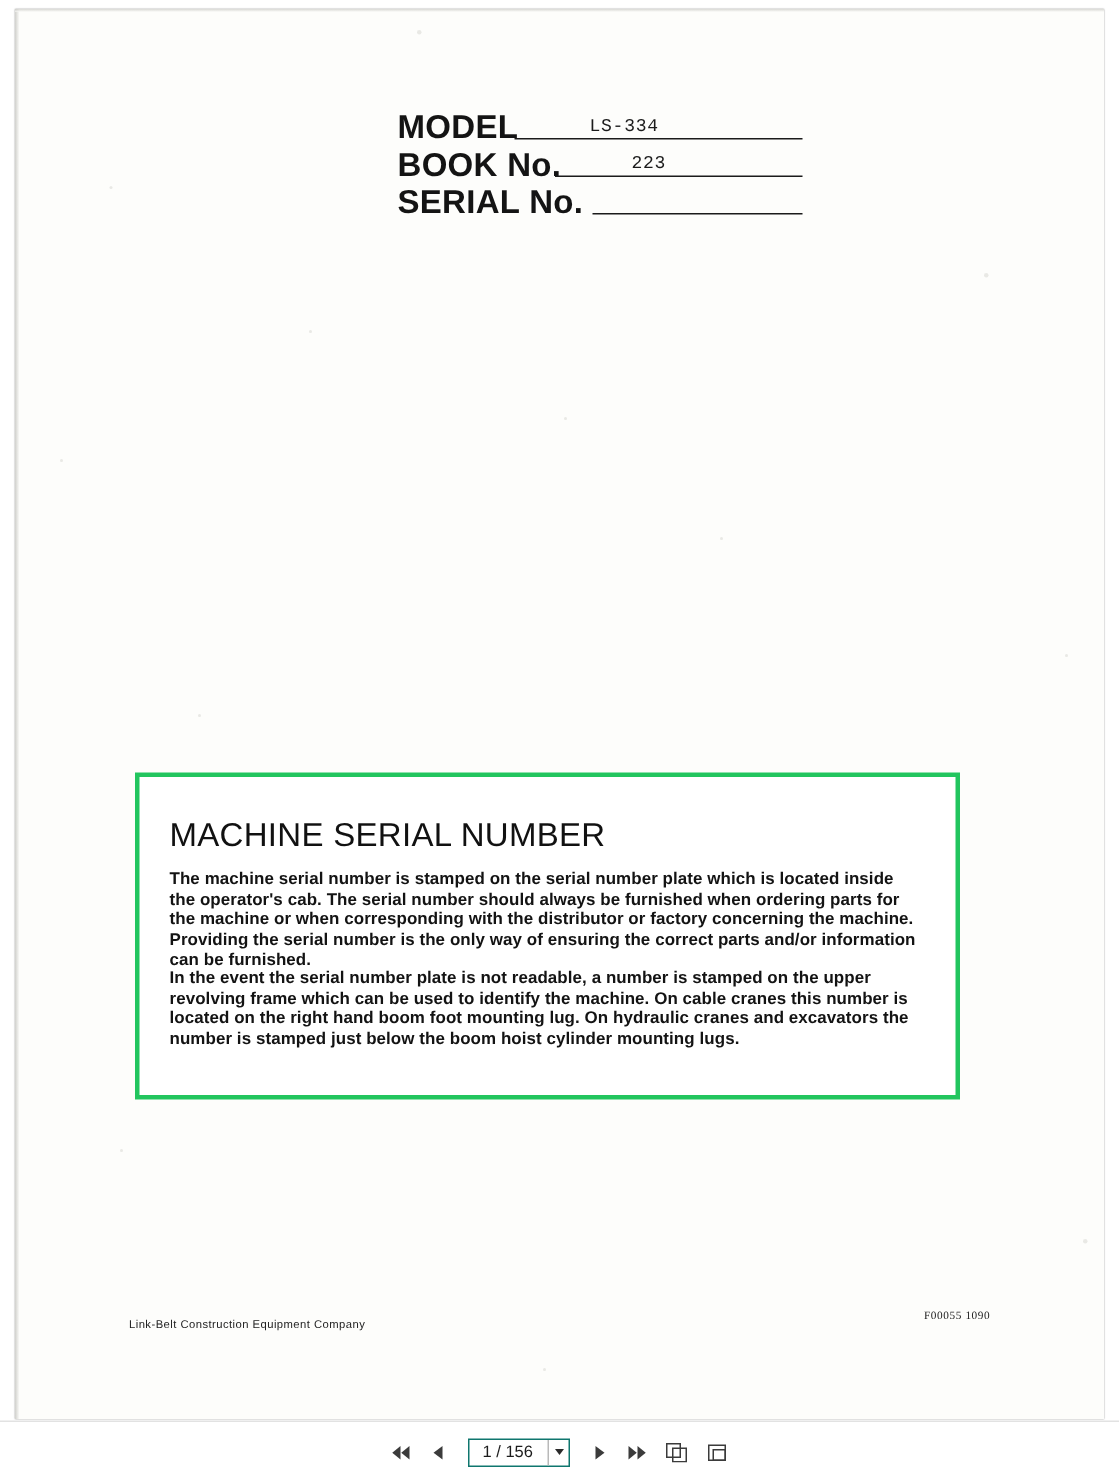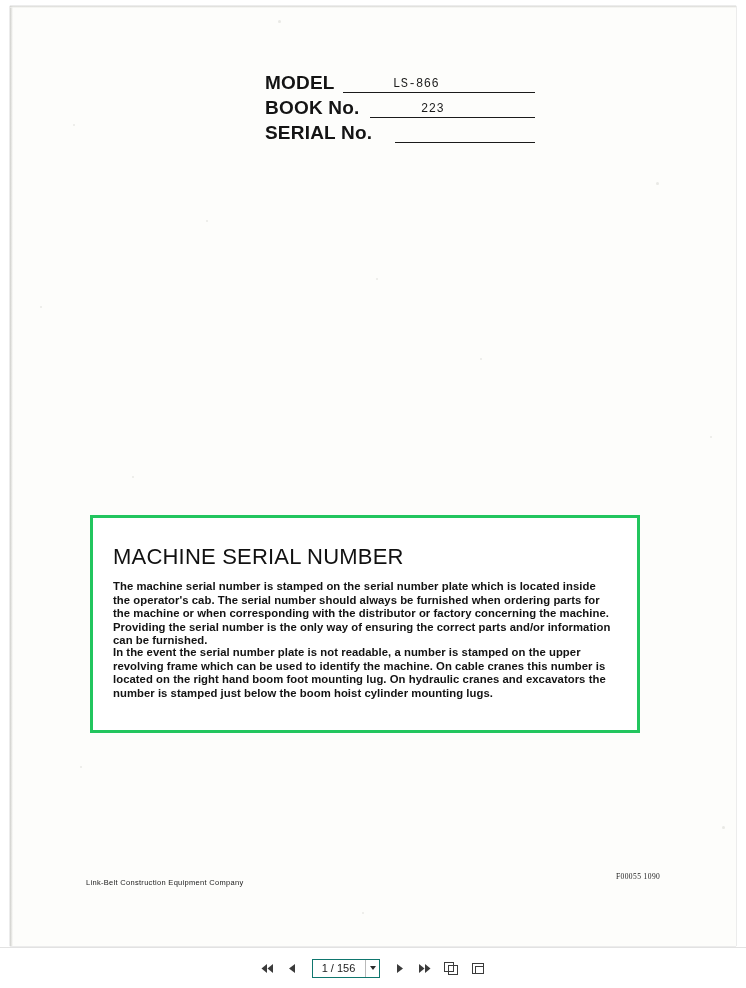--- a/index.html
+++ b/index.html
@@ -65,21 +65,21 @@
     position: relative;
     height: 23px;
     margin-bottom: 2px;
   }
   .field-label {
     position: absolute;
     left: 0;
     top: 0;
     font-family: "Liberation Sans", sans-serif;
     font-weight: bold;
-    font-size: 19px;
+    font-size: 22px;
     letter-spacing: .2px;
     color: #141414;
     white-space: nowrap;
   }
   .field-rule {
     position: absolute;
     bottom: 2px;
     height: 1px;
     background: #1b1b1b;
   }
@@ -236,21 +236,21 @@
     <div class="speckle" style="left:70px;top:760px;width:2px;height:2px;"></div>
     <div class="speckle" style="left:352px;top:906px;width:2px;height:2px;"></div>
     <div class="speckle" style="left:470px;top:352px;width:2px;height:2px;"></div>
     <div class="speckle" style="left:196px;top:214px;width:2px;height:2px;"></div>
 
     <div class="fields">
 
       <div class="field-row" id="row-model">
         <span class="field-label">MODEL</span>
         <span class="field-rule"></span>
-        <span class="field-value">LS-866</span>
+        <span class="field-value">LS-334</span>
       </div>
 
       <div class="field-row" id="row-book">
         <span class="field-label">BOOK No.</span>
         <span class="field-rule"></span>
         <span class="field-value">223</span>
       </div>
 
       <div class="field-row" id="row-serial">
         <span class="field-label">SERIAL No.</span>

